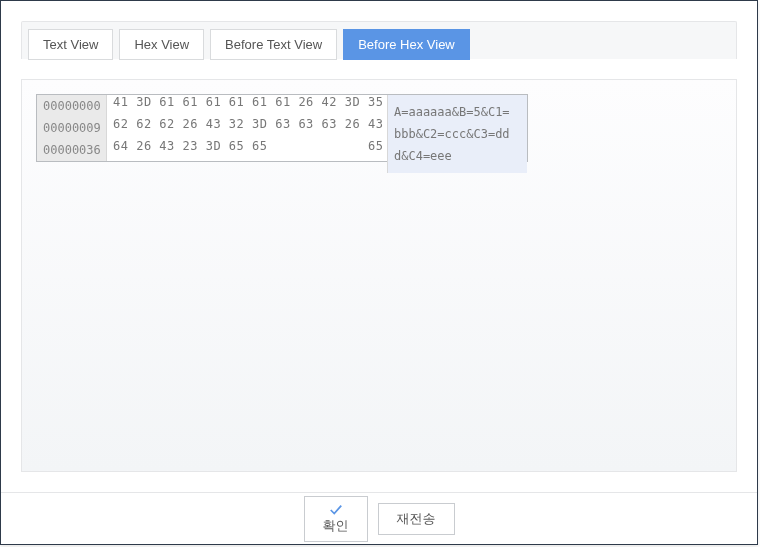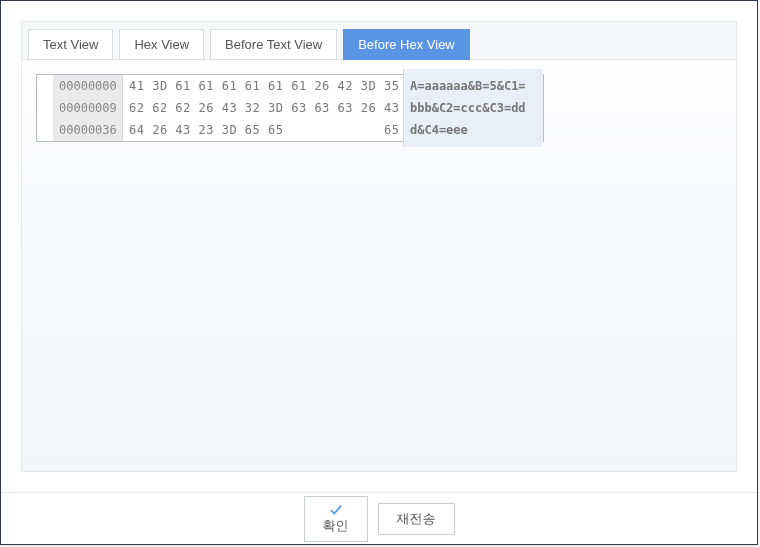--- a/index.html
+++ b/index.html
@@ -38,20 +38,21 @@
     font-size: 18px;
     cursor: pointer;
     line-height: 1;
   }
   .body {
     flex: 1;
     padding: 20px;
     display: flex;
     flex-direction: column;
     background: #fff;
+    gap: 20px;
   }
   .tab-wrap {
     background: #f6f7f8;
     border: 1px solid #e5e6e8;
     border-bottom: none;
     padding: 6px 6px 0 6px;
     border-radius: 2px 2px 0 0;
   }
   .tabs {
     display: flex;
@@ -85,22 +86,21 @@
     border: 1px solid #b9bcc0;
     font-size: 12px;
     color: #777;
     font-family: "Lucida Console", Consolas, monospace;
     display: inline-block;
     background: #fff;
   }
   .hex-row {
     display: flex;
     height: 22px;
-    align-items: center;
-    margin-left: 16px;
+    align-items: flex-start;
   }
   .hex-row + .hex-row {
     
   }
   .hex-offset {
     width: 70px;
     background: #eaeaea;
     color: #888;
     padding: 0 6px;
     border-right: 1px solid #d8d8d8;
@@ -120,21 +120,20 @@
   .hex-ascii {
     width: 140px;
     background: #e9eef9;
     color: #777;
     padding: 17px 6px;
     border-left: 1px solid #d8d8d8;
     height: 100%;
     display: flex;
     align-items: center;
     font-family: "Lucida Console", Consolas, monospace;
-    font-weight: bold;
   }
   .footer {
     height: 52px;
     border-top: 1px solid #e5e6e8;
     display: flex;
     align-items: center;
     justify-content: center;
     gap: 10px;
   }
   .btn {

